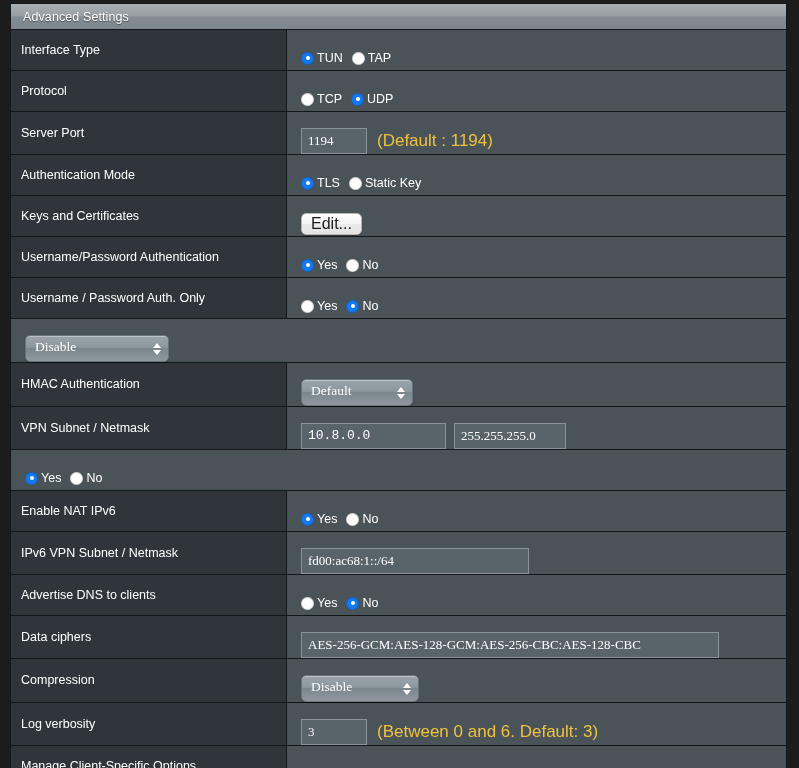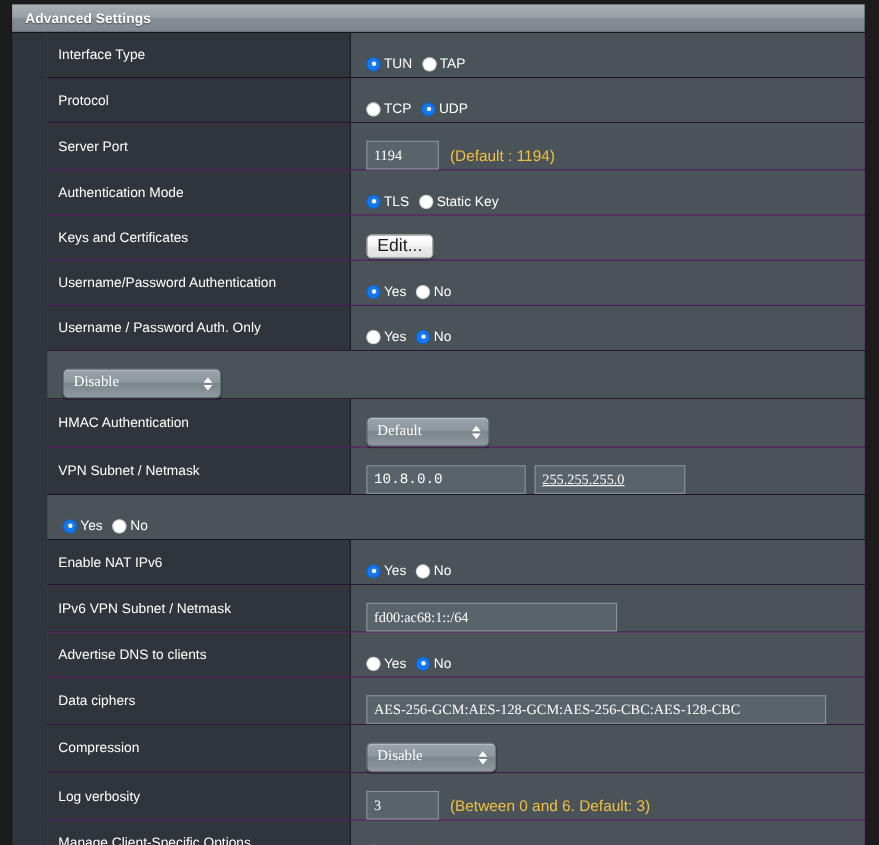--- a/index.html
+++ b/index.html
@@ -30,33 +30,32 @@
     height: 26px;
     box-sizing: border-box;
     background: linear-gradient(to bottom, #a9b0b4 0%, #98a0a5 46%, #848d93 52%, #7d868c 100%);
     border-bottom: 1px solid #11171a;
     display: flex;
     align-items: center;
     padding-left: 12px;
   }
   .panel-header .title {
     font-size: 12.5px;
-    font-weight: bold;
+    font-weight: normal;
     color: #ffffff;
     letter-spacing: 0.1px;
     text-shadow: 0 1px 1px rgba(0,0,0,0.45);
   }
 
   
   .row {
     display: flex;
     min-height: 40px;
     border-bottom: 1px solid #11171a;
-    background: #a21caf;
-    margin-left: 32px;
+    background: #f97316;
   }
   .row:last-child { border-bottom: none; }
 
   .cell-label {
     width: 276px;
     min-width: 276px;
     box-sizing: border-box;
     background: #2f353b;
     border-right: 1px solid #11171a;
     padding: 0 0 0 10px;
@@ -128,28 +127,28 @@
     color: #ffffff;
     font-family: "Liberation Serif", serif;
     font-size: 13px;
     padding: 0 6px;
     line-height: 24px;
     white-space: nowrap;
     overflow: hidden;
   }
   .w-port   { width: 66px; }
   .w-subnet { width: 145px; font-family: Liberation Mono, monospace; }
-  .w-mask   { width: 137px; margin-left: 8px; text-decoration: underline; }
+  .w-mask   { width: 112px; margin-left: 8px; }
   .w-ipv6   { width: 228px; }
   .w-cipher { width: 418px; }
   .w-verb   { width: 66px; }
 
   .hint {
     color: #f0c040;
-    font-size: 14px;
+    font-size: 17px;
     margin-left: 10px;
     white-space: nowrap;
   }
 
   
   .btn-edit {
     display: inline-block;
     box-sizing: border-box;
     background: linear-gradient(to bottom, #ffffff 0%, #f4f4f4 50%, #eaeaea 51%, #e3e3e3 100%);
     border: 1px solid #b4b4b4;

